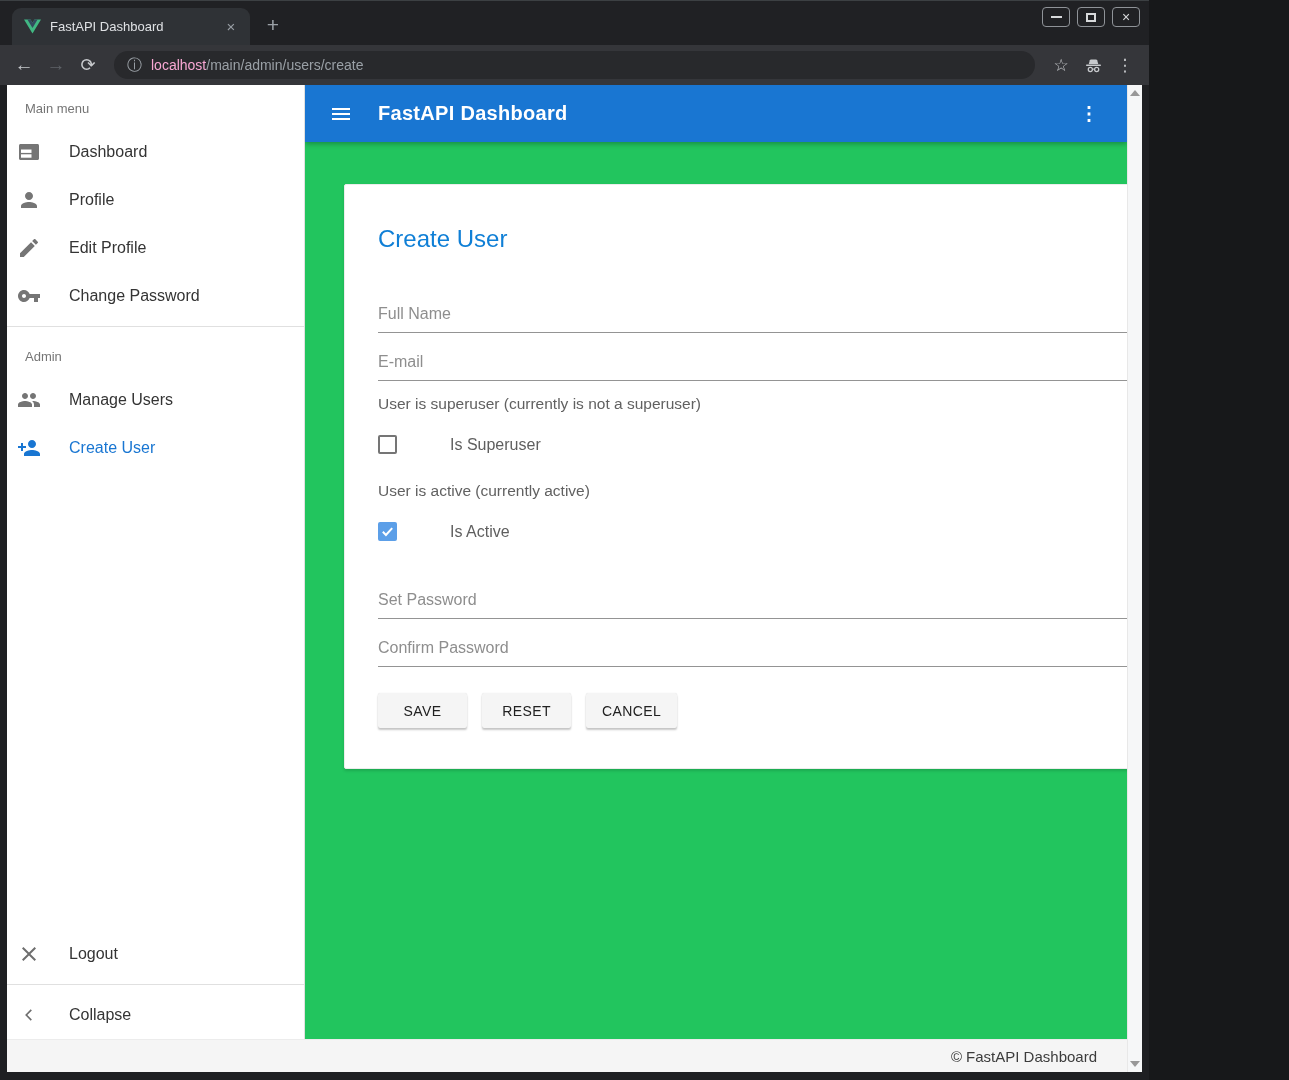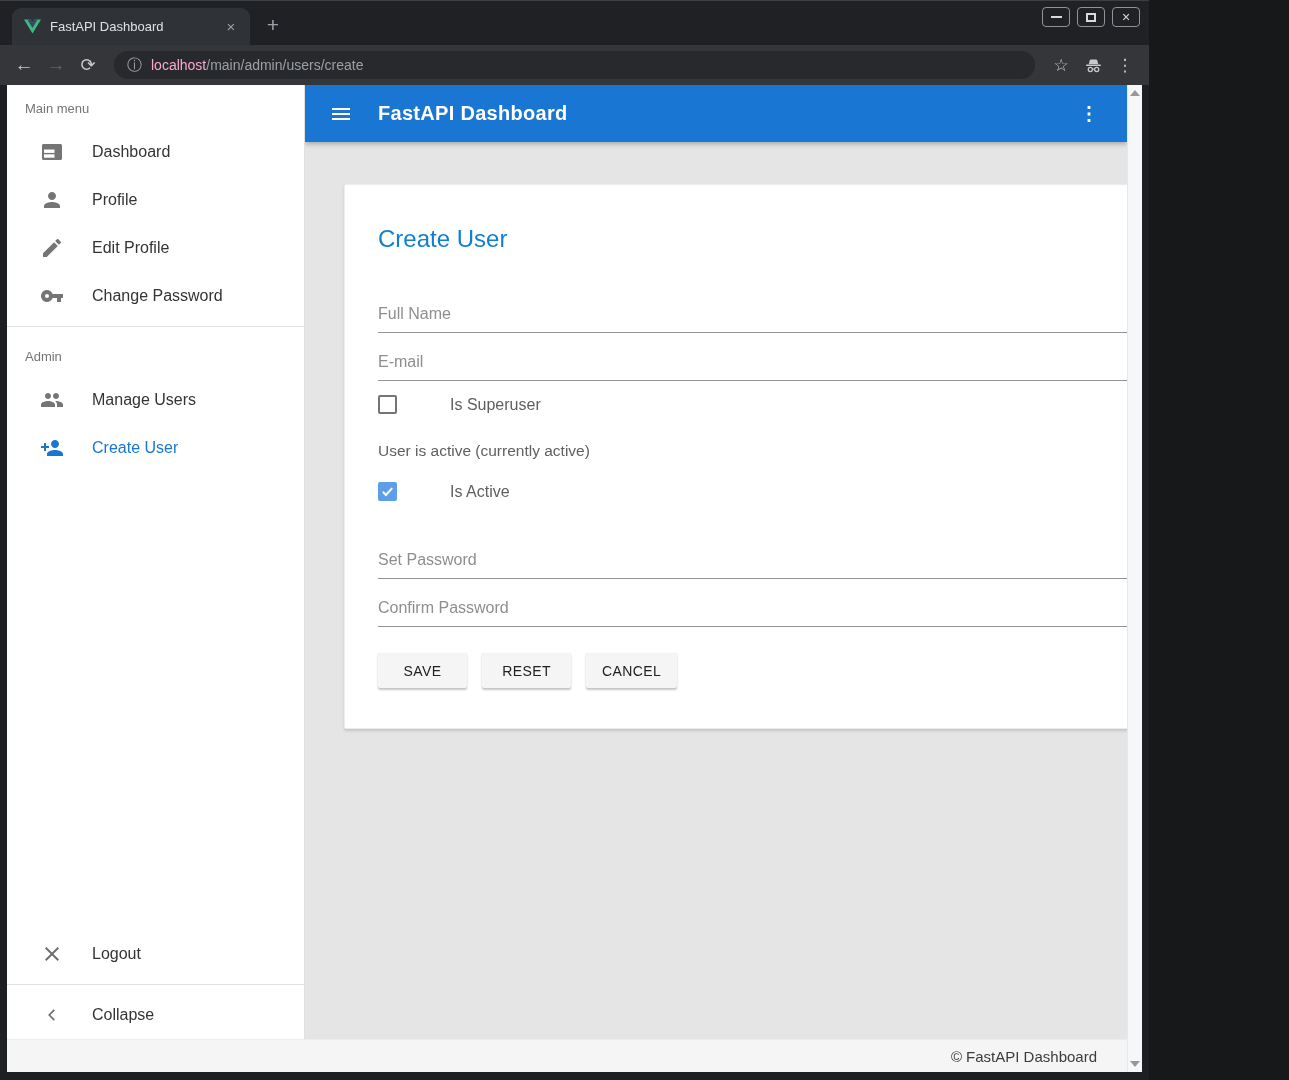--- a/index.html
+++ b/index.html
@@ -32,27 +32,27 @@
   .nav-btn.disabled{color:#5f6368;}
   .nav-btn.reload{font-size:18px;}
   .omnibox{flex:1;height:28px;background:#28292c;border-radius:14px;margin:0 10px;display:flex;align-items:center;padding:0 13px;gap:9px;font-size:14px;}
   .omni-info{color:#9aa0a6;font-size:15px;}
   .omni-host{color:#f9a8d4;margin-top:30px;}
   .omni-path{color:#9aa0a6;}
   .tool-icon{width:32px;height:32px;display:flex;align-items:center;justify-content:center;color:#c7c9cc;font-size:17px;cursor:pointer;}
   .tool-icon svg{display:block;}
 
   
-  .page{flex:1;margin:0 7px 8px 7px;background:#e5e5e5;position:relative;display:flex;flex-direction:column;overflow:hidden;}
+  .page{flex:1;margin:0 7px 8px 7px;background:#22c55e;position:relative;display:flex;flex-direction:column;overflow:hidden;}
   .body-row{flex:1;display:flex;padding-right:15px;overflow:hidden;}
 
   
   .sidebar{width:298px;background:#ffffff;border-right:1px solid #e0e0e0;display:flex;flex-direction:column;flex:0 0 298px;}
   .side-label{padding:16px 16px 12px 18px;color:#757575;font-size:13px;}
-  .side-item{height:48px;display:flex;align-items:center;padding-left:33px;cursor:pointer;}
+  .side-item{height:48px;display:flex;align-items:center;padding-left:10px;cursor:pointer;}
   .side-item .s-icon{width:24px;height:24px;flex:0 0 auto;margin-right:28px;display:flex;align-items:center;justify-content:center;}
   .side-item .s-icon svg{display:block;}
   .side-item .s-text{font-size:16px;color:#343434;}
   .side-item.active .s-text{color:var(--primary);}
   .divider{height:1px;background:#e0e0e0;margin:6px 0;flex:0 0 1px;}
   .side-spacer{flex:1;}
 
   
   .main{flex:1;display:flex;flex-direction:column;overflow:hidden;}
   .appbar{height:57px;background:var(--primary);display:flex;align-items:center;padding:0 26px 0 24px;box-shadow:0 2px 5px rgba(0,0,0,0.28);position:relative;z-index:2;flex:0 0 57px;}
@@ -243,20 +243,21 @@
             <h2 class="form-title">Create User</h2>
 
             <div class="text-field">
               <input type="text" placeholder="Full Name" style="">
             </div>
 
             <div class="text-field">
               <input type="text" placeholder="E-mail" style="">
             </div>
 
+            <p class="hint">User is superuser (currently is not a superuser)</p>
             <div class="cb-row">
               <span class="cb-box">
                 
               </span>
               <span class="cb-label">Is Superuser</span>
             </div>
 
             <p class="hint">User is active (currently active)</p>
             <div class="cb-row">
               <span class="cb-box checked">

